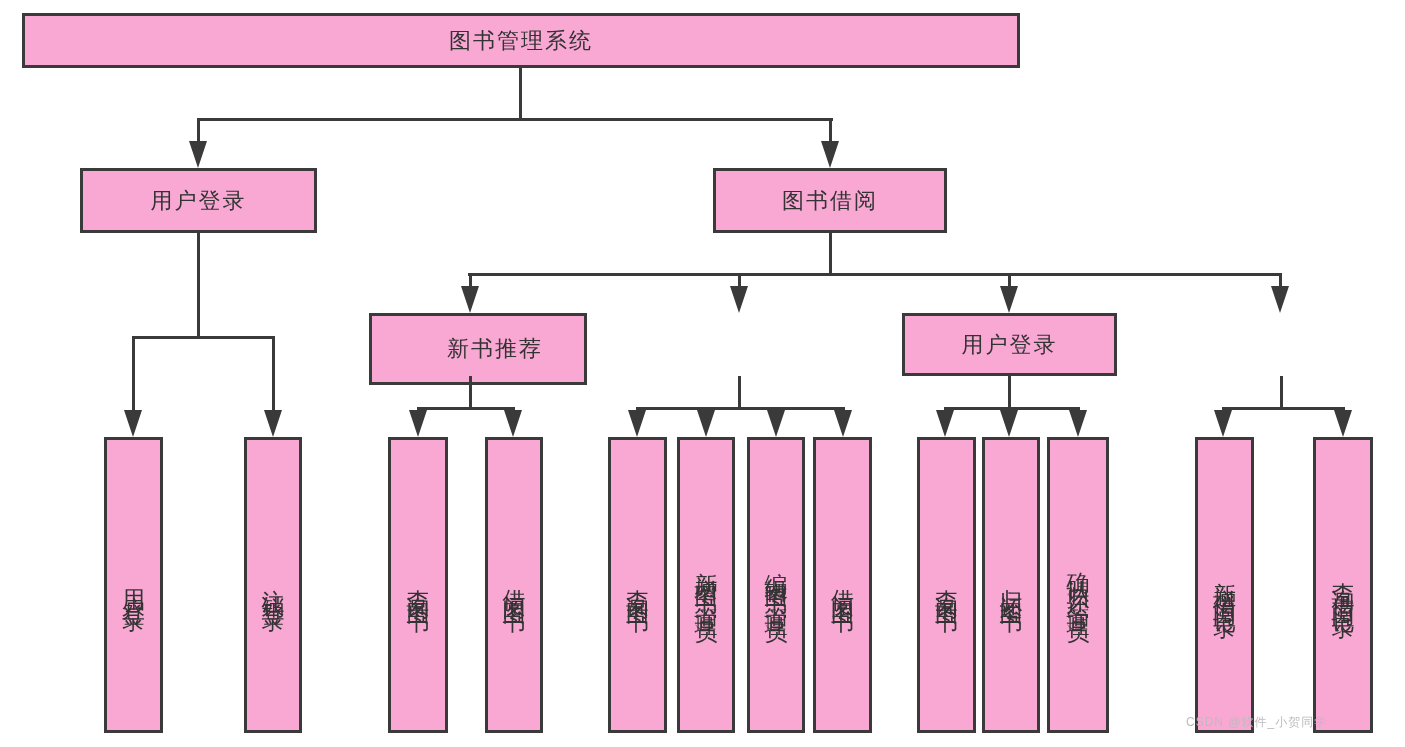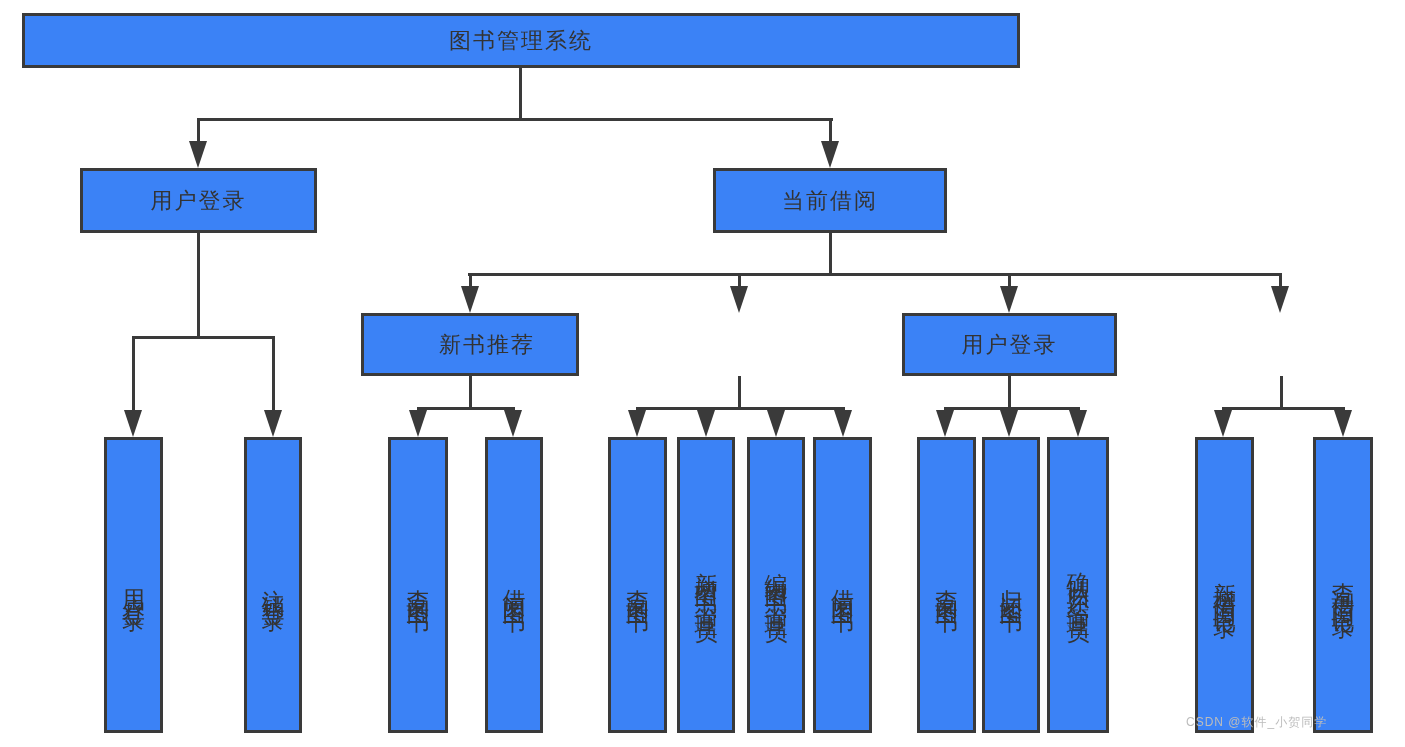--- a/index.html
+++ b/index.html
@@ -1,21 +1,21 @@
 <!DOCTYPE html>
 <html><head>
 <meta charset="utf-8">
 <style>
   html,body{margin:0;padding:0;background:#ffffff;}
   .canvas{
     position:relative;width:1405px;height:747px;background:#ffffff;
     font-family:"Liberation Sans","DejaVu Sans",sans-serif;overflow:hidden;
   }
   .box{
-    position:absolute;box-sizing:border-box;background:#3b82f6;
+    position:absolute;box-sizing:border-box;background:#f9a8d4;
     border:3px solid #3a3a3a;color:#333333;
     display:flex;align-items:center;justify-content:center;
     font-size:22px;letter-spacing:2px;white-space:nowrap;
   }
   .vbox{
     writing-mode:vertical-rl;text-orientation:mixed;
     font-size:23px;letter-spacing:7px;line-height:1;
     white-space:normal;
   }
   .hline,.vline{position:absolute;background:#3a3a3a;}
@@ -39,41 +39,41 @@
   <div class="box" style="left:22px;top:13px;width:998px;height:55px;">图书管理系统</div>
 
   <div class="vline" style="left:519px;top:68px;height:53px;"></div>
   <div class="hline" style="left:197px;top:118px;width:636px;"></div>
   <div class="vline" style="left:197px;top:121px;height:22px;"></div>
   <div class="arrow" style="left:189px;top:141px;"></div>
   <div class="vline" style="left:829px;top:121px;height:22px;"></div>
   <div class="arrow" style="left:821px;top:141px;"></div>
 
   <div class="box" style="left:80px;top:168px;width:237px;height:65px;">用户登录</div>
-  <div class="box" style="left:713px;top:168px;width:234px;height:65px;">当前借阅</div>
+  <div class="box" style="left:713px;top:168px;width:234px;height:65px;">图书借阅</div>
 
   <div class="vline" style="left:197px;top:233px;height:103px;"></div>
   <div class="hline" style="left:132px;top:336px;width:143px;"></div>
   <div class="vline" style="left:132px;top:339px;height:73px;"></div>
   <div class="arrow" style="left:124px;top:410px;"></div>
   <div class="vline" style="left:272px;top:339px;height:73px;"></div>
   <div class="arrow" style="left:264px;top:410px;"></div>
 
   <div class="vline" style="left:829px;top:233px;height:40px;"></div>
   <div class="hline" style="left:468px;top:273px;width:814px;"></div>
   <div class="vline" style="left:469px;top:276px;height:12px;"></div>
   <div class="arrow" style="left:461px;top:286px;"></div>
   <div class="vline" style="left:738px;top:276px;height:12px;"></div>
   <div class="arrow" style="left:730px;top:286px;"></div>
   <div class="vline" style="left:1008px;top:276px;height:12px;"></div>
   <div class="arrow" style="left:1000px;top:286px;"></div>
   <div class="vline" style="left:1279px;top:276px;height:12px;"></div>
   <div class="arrow" style="left:1271px;top:286px;"></div>
 
-  <div class="box" style="left:361px;top:313px;width:218px;height:63px;padding-left:34px;">新书推荐</div>
+  <div class="box" style="left:369px;top:313px;width:218px;height:72px;padding-left:34px;">新书推荐</div>
   <div class="box" style="left:902px;top:313px;width:215px;height:63px;">用户登录</div>
 
   <div class="vline" style="left:469px;top:376px;height:31px;"></div>
   <div class="hline" style="left:417px;top:407px;width:98px;"></div>
   <div class="arrow" style="left:409px;top:410px;"></div>
   <div class="arrow" style="left:504px;top:410px;"></div>
 
   <div class="vline" style="left:738px;top:376px;height:31px;"></div>
   <div class="hline" style="left:636px;top:407px;width:209px;"></div>
   <div class="arrow" style="left:628px;top:410px;"></div>

